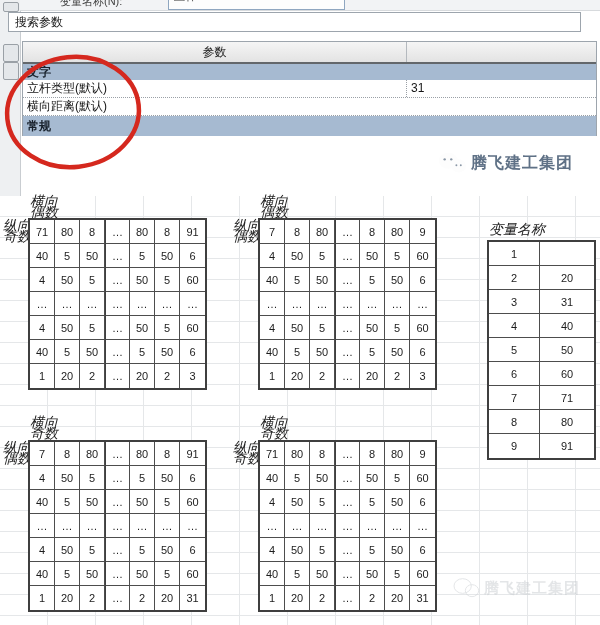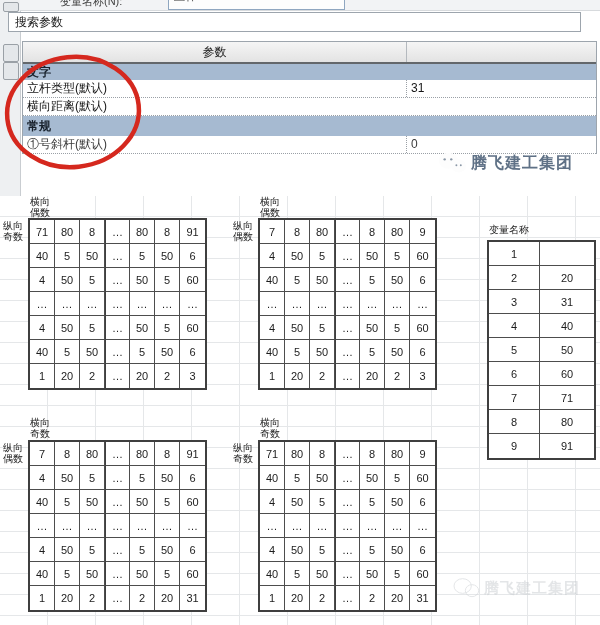--- a/index.html
+++ b/index.html
@@ -69,22 +69,22 @@
   .g2{grid-template-columns:51px 54px;grid-auto-rows:24px;}
   .gcell{box-sizing:border-box;border-right:1px solid #4d4d4d;border-bottom:1px solid #4d4d4d;
          display:flex;align-items:center;justify-content:center;font-size:11px;color:#1c1c1c;
          background:#fff;}
   .g7 .gcell:nth-child(7n){border-right:none;}
   .g7 .gcell:nth-last-child(-n+7){border-bottom:none;}
   .g7 .gcell:nth-child(7n+4){border-left:1px solid #3f3f3f;}
   .g2 .gcell:nth-child(2n){border-right:none;}
   .g2 .gcell:nth-last-child(-n+2){border-bottom:none;}
 
-  .tbl-label{position:absolute;font-family:"Liberation Serif",serif;
-             font-size:10px;line-height:11px;color:#222;white-space:pre-line;text-align:center;}
+  .tbl-label{position:absolute;font-family:"Liberation Serif",serif;font-style:italic;
+             font-size:14px;line-height:11px;color:#222;white-space:pre-line;text-align:center;}
   .pos-tl-top{left:30px;top:196px;}   .pos-tl-side{left:3px;top:220px;}
   .pos-tr-top{left:260px;top:196px;}  .pos-tr-side{left:233px;top:220px;}
   .pos-bl-top{left:30px;top:417px;}   .pos-bl-side{left:3px;top:442px;}
   .pos-br-top{left:260px;top:417px;}  .pos-br-side{left:233px;top:442px;}
   .pole-title{left:489px;top:224px;white-space:nowrap;}
   .t-tl{left:28px;top:218px;}  .t-tr{left:258px;top:218px;}
   .t-bl{left:28px;top:440px;}  .t-br{left:258px;top:440px;}
   .t-pole{left:487px;top:240px;}
 </style>
 </head>
@@ -116,24 +116,20 @@
     <div class="param-row">
       <span class="param-name">立杆类型(默认)</span>
       <span class="param-value">31</span>
     </div>
     <div class="param-row">
       <span class="param-name">横向距离(默认)</span>
     </div>
 
     <div class="section-bar tall">常规</div>
 
-    <div class="param-row dim">
-      <span class="param-name">①号斜杆(默认)</span>
-      <span class="param-value">0</span>
-    </div>
   </div>
 
   <div class="wm wm1">
     <svg width="30" height="22" viewBox="0 0 40 30">
       <ellipse cx="15" cy="12" rx="13" ry="11" fill="#fdfdfd"></ellipse>
       <ellipse cx="29" cy="19" rx="10" ry="9" fill="#fdfdfd"></ellipse>
       <circle cx="10" cy="10" r="1.6" fill="#8a97a6"></circle>
       <circle cx="19" cy="10" r="1.6" fill="#8a97a6"></circle>
       <circle cx="26" cy="18" r="1.3" fill="#8a97a6"></circle>
       <circle cx="32" cy="18" r="1.3" fill="#8a97a6"></circle>

